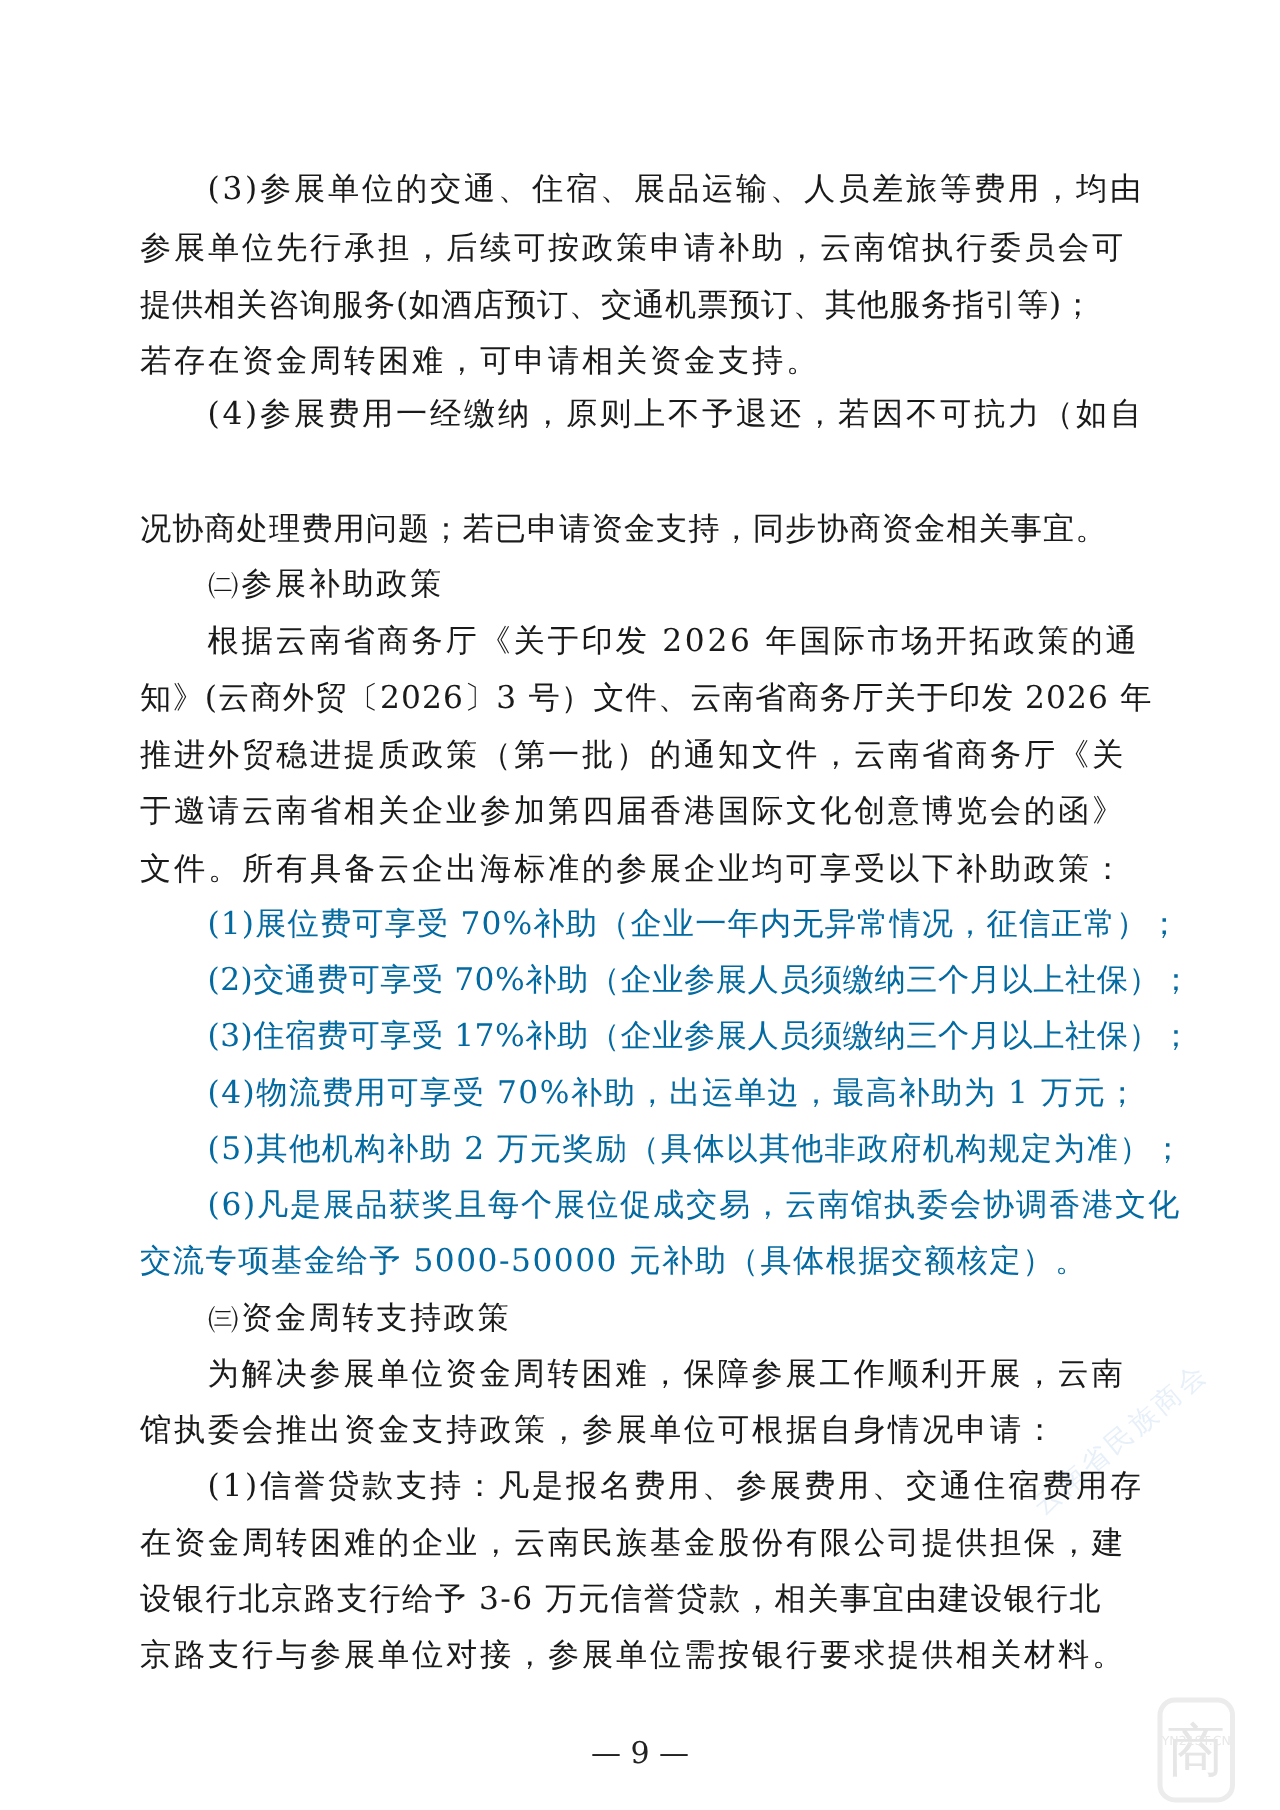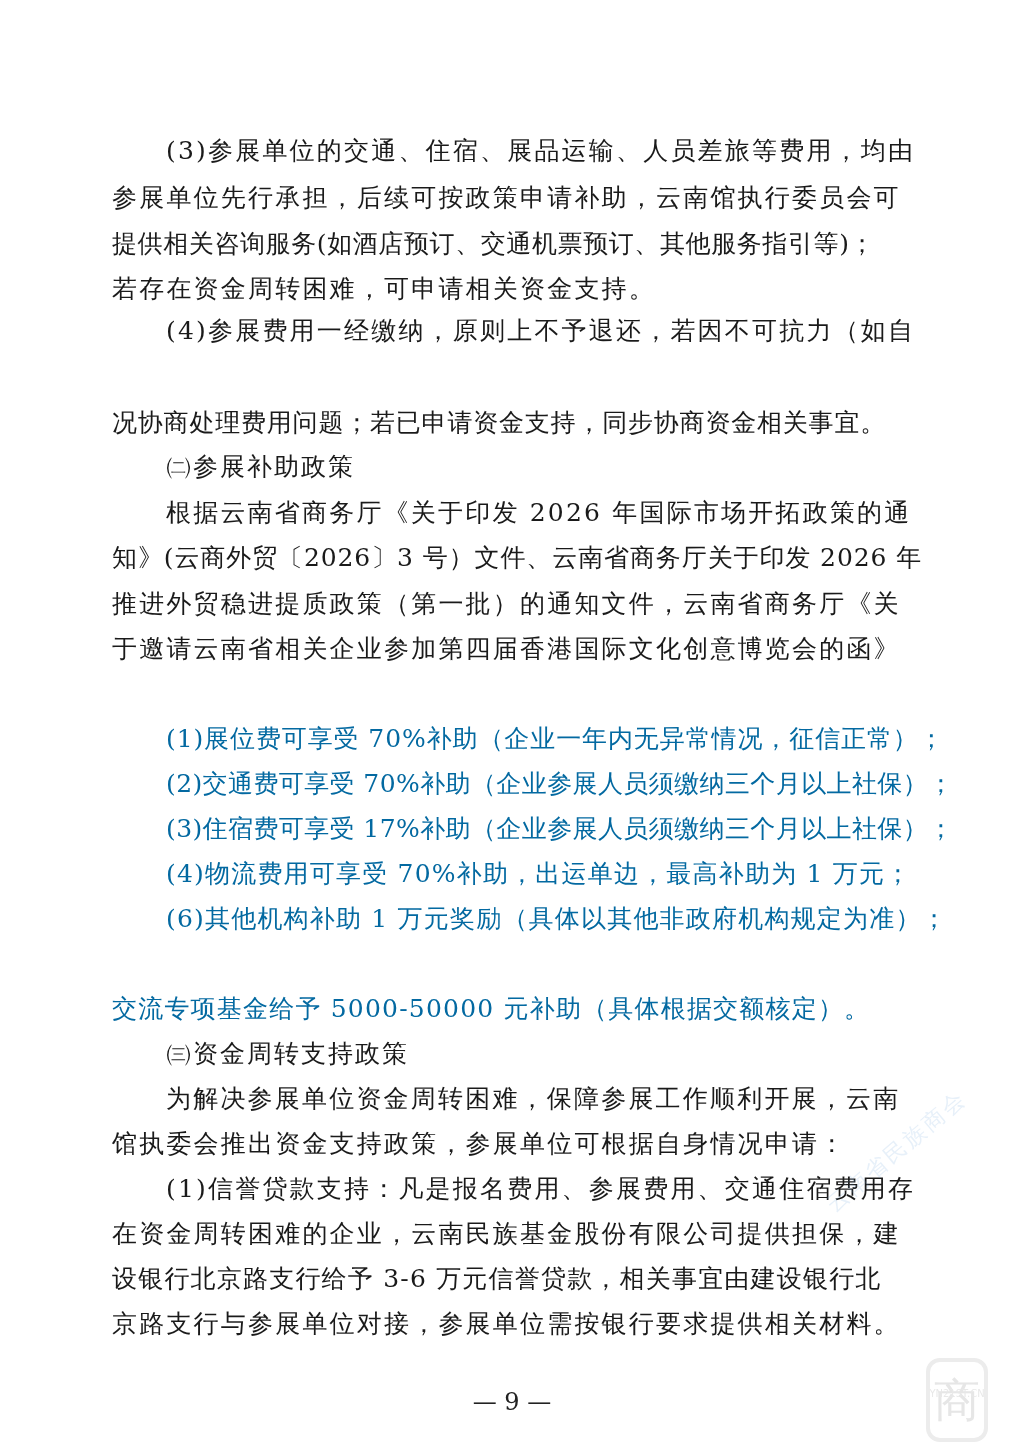--- a/index.html
+++ b/index.html
@@ -44,26 +44,28 @@
 
   <div class="line indent" style="top:300px">(4)参展费用一经缴纳，原则上不予退还，若因不可抗力（如自</div>
   <div class="line" style="top:392px; letter-spacing:0.8px">况协商处理费用问题；若已申请资金支持，同步协商资金相关事宜。</div>
 
   <div class="line indent heading" style="top:436px">㈡参展补助政策</div>
 
   <div class="line indent" style="top:482px">根据云南省商务厅《关于印发 2026 年国际市场开拓政策的通</div>
   <div class="line" style="top:527px; letter-spacing:0.9px">知》(云商外贸〔2026〕3 号）文件、云南省商务厅关于印发 2026 年</div>
   <div class="line" style="top:573px">推进外贸稳进提质政策（第一批）的通知文件，云南省商务厅《关</div>
   <div class="line" style="top:618px">于邀请云南省相关企业参加第四届香港国际文化创意博览会的函》</div>
+  <div class="line" style="top:664px">文件。所有具备云企出海标准的参展企业均可享受以下补助政策：</div>
 
   <div class="line indent red" style="top:708px; letter-spacing:0.9px">(1)展位费可享受 70%补助（企业一年内无异常情况，征信正常）；</div>
   <div class="line indent red" style="top:753px; letter-spacing:0.4px">(2)交通费可享受  70%补助（企业参展人员须缴纳三个月以上社保）；</div>
   <div class="line indent red" style="top:798px; letter-spacing:0.4px">(3)住宿费可享受  17%补助（企业参展人员须缴纳三个月以上社保）；</div>
   <div class="line indent red" style="top:843px; letter-spacing:1.2px">(4)物流费用可享受 70%补助，出运单边，最高补助为 1 万元；</div>
-  <div class="line indent red" style="top:888px; letter-spacing:1.2px">(6)其他机构补助 1 万元奖励（具体以其他非政府机构规定为准）；</div>
+  <div class="line indent red" style="top:888px; letter-spacing:1.2px">(5)其他机构补助 2 万元奖励（具体以其他非政府机构规定为准）；</div>
+  <div class="line indent red" style="top:933px; letter-spacing:1.4px">(6)凡是展品获奖且每个展位促成交易，云南馆执委会协调香港文化</div>
   <div class="line red" style="top:978px; letter-spacing:1.2px">交流专项基金给予 5000-50000 元补助（具体根据交额核定）。</div>
 
   <div class="line indent heading" style="top:1023px">㈢资金周转支持政策</div>
 
   <div class="line indent" style="top:1068px">为解决参展单位资金周转困难，保障参展工作顺利开展，云南</div>
   <div class="line" style="top:1113px">馆执委会推出资金支持政策，参展单位可根据自身情况申请：</div>
   <div class="line indent" style="top:1158px">(1)信誉贷款支持：凡是报名费用、参展费用、交通住宿费用存</div>
   <div class="line" style="top:1203px">在资金周转困难的企业，云南民族基金股份有限公司提供担保，建</div>
   <div class="line" style="top:1248px; letter-spacing:1.2px">设银行北京路支行给予 3-6 万元信誉贷款，相关事宜由建设银行北</div>
   <div class="line" style="top:1293px">京路支行与参展单位对接，参展单位需按银行要求提供相关材料。</div>

